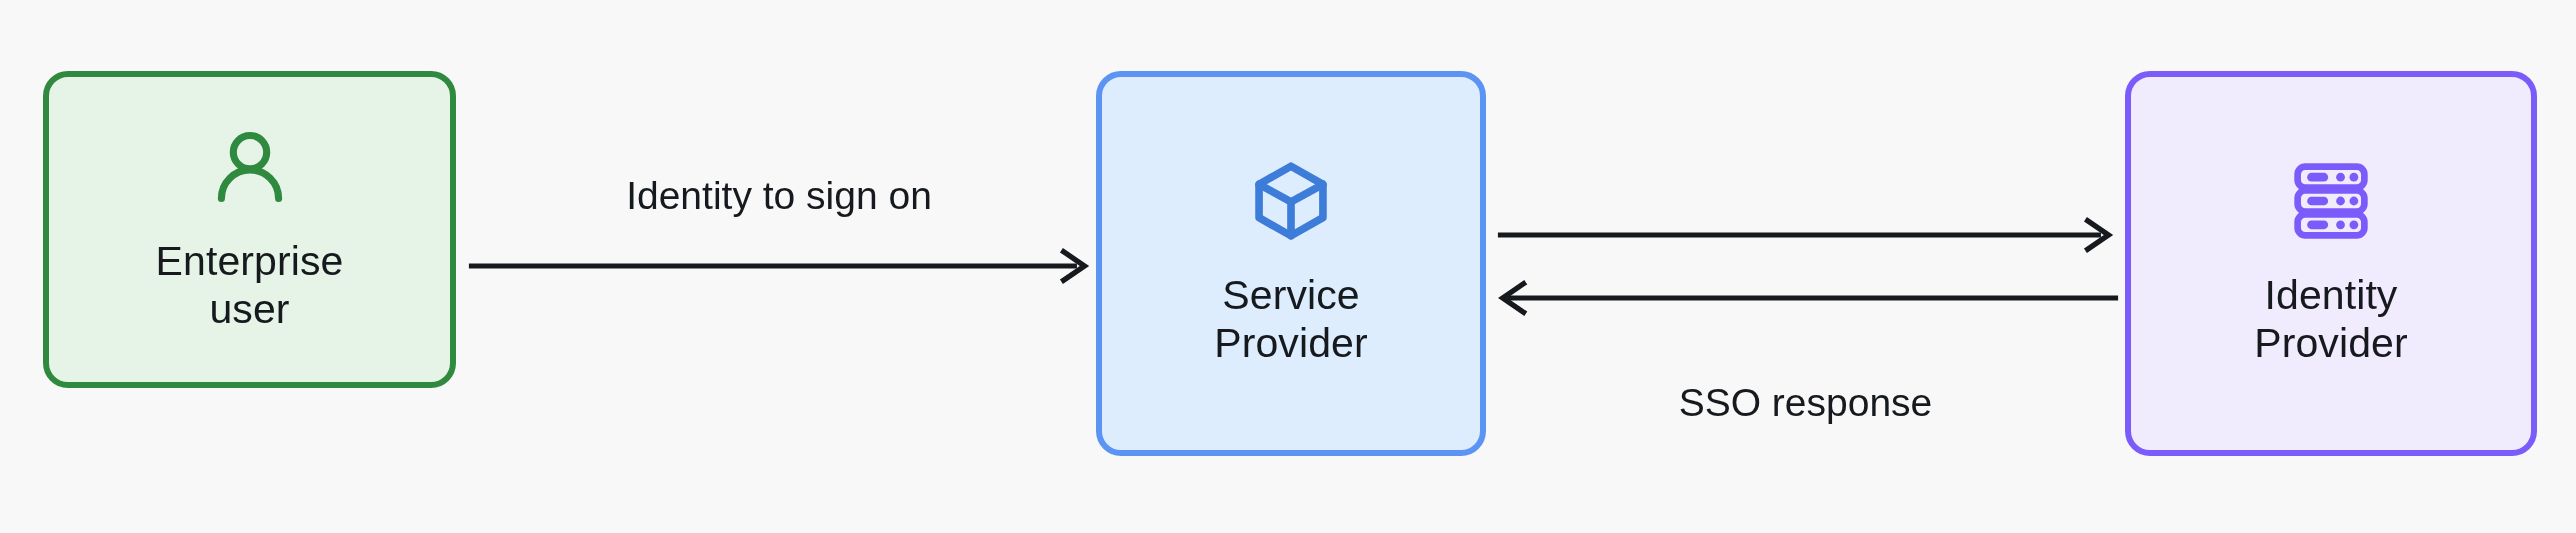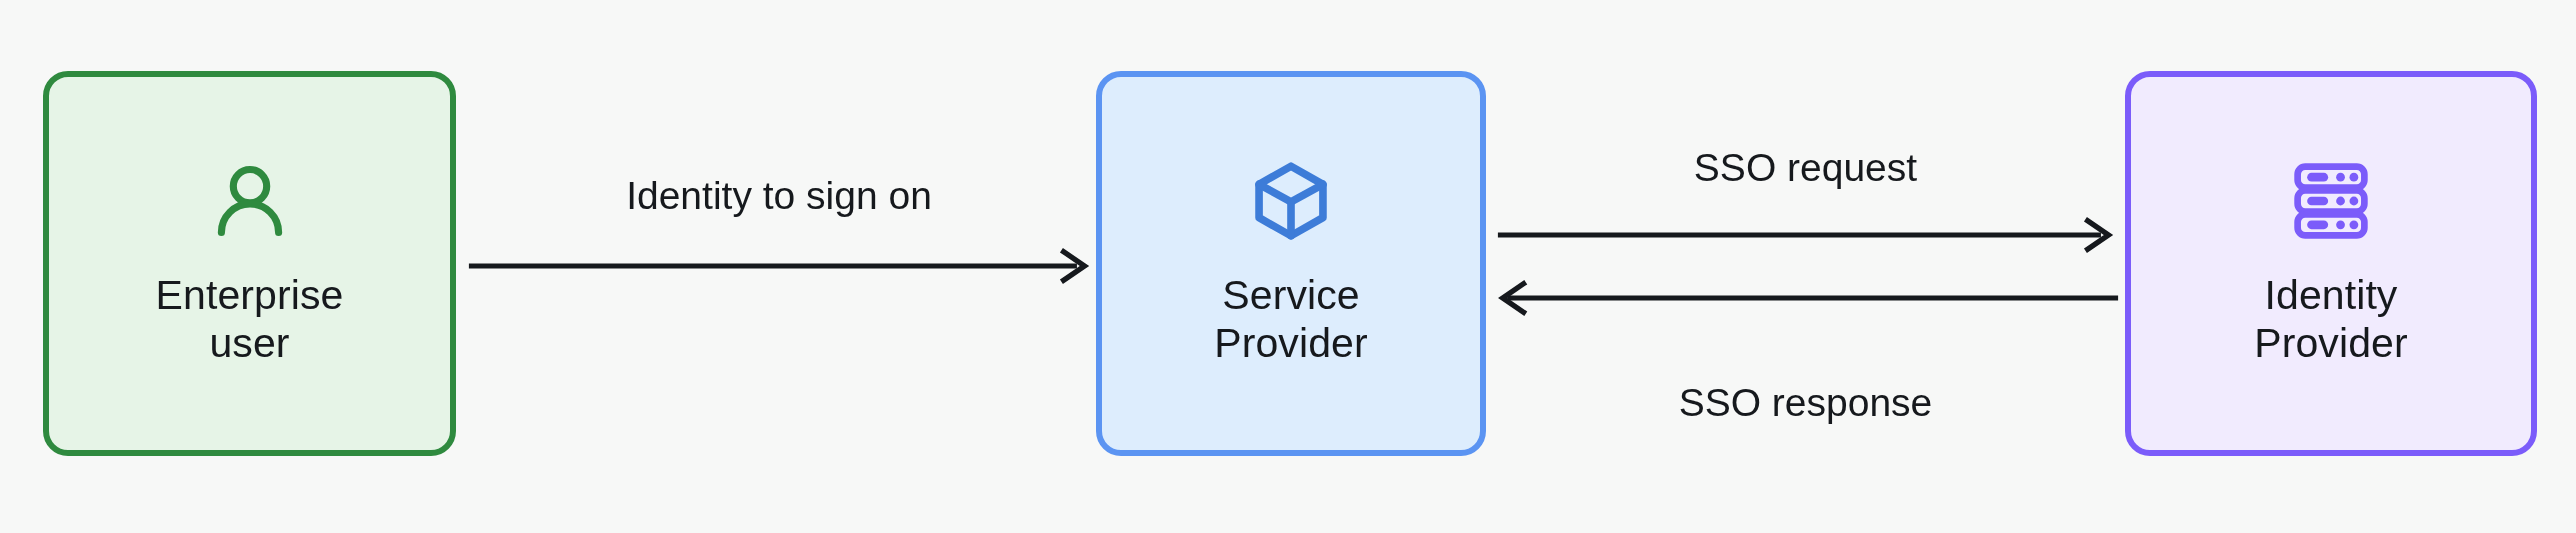--- a/index.html
+++ b/index.html
@@ -42,21 +42,21 @@
     line-height: 1.18;
     letter-spacing: 0.1px;
     white-space: pre-line;
     font-weight: 400;
   }
 
   #node-enterprise-user {
     left: 43px;
     top: 71px;
     width: 413px;
-    height: 385px;
+    height: 317px;
     border: 6.7px solid #2f8a3f;
     background: #e6f4e7;
   }
   #node-service-provider {
     left: 1096px;
     top: 71px;
     width: 390px;
     height: 385px;
     border: 6.7px solid #5b94f2;
     background: #ddedfd;
@@ -144,21 +144,20 @@
     <div class="node-label">Identity
 Provider</div>
   </div>
 
   <div class="edge-label" id="edge-signon-label">Identity to sign on</div>
   <svg class="connector" id="edge-signon-arrow" width="629" height="46" viewBox="0 0 660 48" fill="none">
     <path d="M2 24 H640" stroke="#16191d" stroke-width="5.5" stroke-linecap="butt"></path>
     <path d="M626 9 L648 24 L626 39" stroke="#16191d" stroke-width="5.5" stroke-linecap="square" stroke-linejoin="miter" fill="none"></path>
   </svg>
 
-  <div class="edge-label" id="edge-ssoreq-label">SSO request</div>
   <svg class="connector" id="edge-ssoreq-arrow" width="624" height="46" viewBox="0 0 655 48" fill="none">
     <path d="M2 24 H635" stroke="#16191d" stroke-width="5.5" stroke-linecap="butt"></path>
     <path d="M621 9 L643 24 L621 39" stroke="#16191d" stroke-width="5.5" stroke-linecap="square" stroke-linejoin="miter" fill="none"></path>
   </svg>
 
   <svg class="connector" id="edge-ssoresp-arrow" width="624" height="46" viewBox="0 0 655 48" fill="none">
     <path d="M12 24 H653" stroke="#16191d" stroke-width="5.5" stroke-linecap="butt"></path>
     <path d="M29 9 L7 24 L29 39" stroke="#16191d" stroke-width="5.5" stroke-linecap="square" stroke-linejoin="miter" fill="none"></path>
   </svg>
   <div class="edge-label" id="edge-ssoresp-label">SSO response</div>

